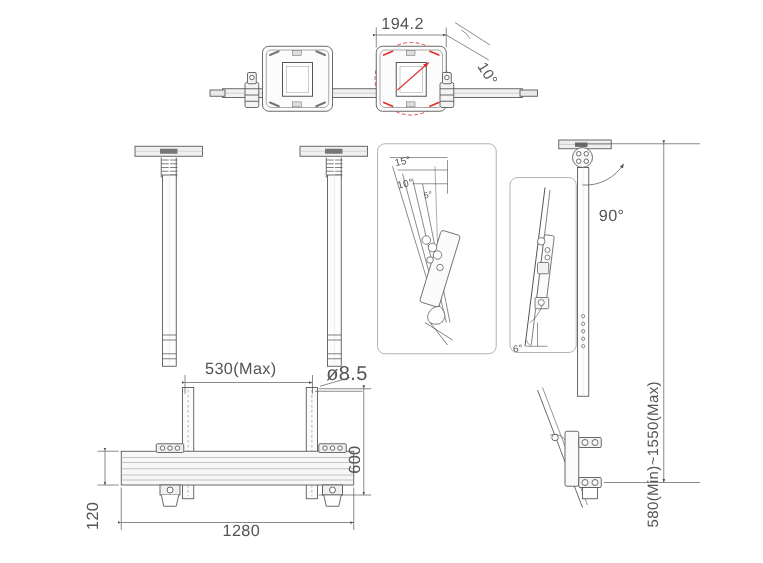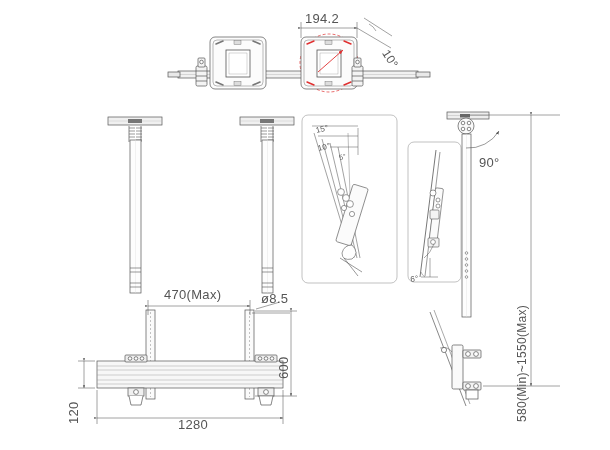--- a/index.html
+++ b/index.html
@@ -15,21 +15,21 @@
     position:absolute;
     font-family:"Liberation Sans", sans-serif;
     color:#555;
     white-space:nowrap;
     letter-spacing:0.3px;
     line-height:1;
     user-select:none;
   }
   .lbl-13{font-size:13px;}
   .lbl-12{font-size:12px;}
-  .lbl-11{font-size:13px;}
+  .lbl-11{font-size:16px;}
   .lbl-8{font-size:8px;}
   .lbl-7{font-size:7px;}
   .rot90{transform:rotate(-90deg);transform-origin:left bottom;}
   .rotn{transform-origin:left bottom;}
 </style>
 </head>
 <body>
 
 <div id="stage">
 
@@ -342,28 +342,28 @@
           <line x1="531" y1="115" x2="531" y2="386" marker-start="url(#arS)" marker-end="url(#arS)"></line>
         </g>
       </g>
 
     </g>
   </svg>
 
   <div class="lbl lbl-13" style="left:305px;top:12px;">194.2</div>
   <div class="lbl lbl-12 rotn" style="left:380px;top:42px;transform:rotate(58deg);">10°</div>
 
-  <div class="lbl lbl-13" style="left:164px;top:288px;">470(Max)</div>
+  <div class="lbl lbl-13" style="left:164px;top:288px;">530(Max)</div>
   <div class="lbl lbl-11" style="left:261px;top:292px;">ø8.5</div>
   <div class="lbl lbl-13 rot90" style="left:290px;top:366px;">600</div>
   <div class="lbl lbl-13 rot90" style="left:80px;top:411px;">120</div>
   <div class="lbl lbl-13" style="left:178px;top:418px;">1280</div>
 
   <div class="lbl lbl-8 rotn" style="left:317px;top:127px;transform:rotate(-14deg);">15°</div>
   <div class="lbl lbl-8 rotn" style="left:319px;top:145px;transform:rotate(-14deg);">10°</div>
   <div class="lbl lbl-7 rotn" style="left:340px;top:154px;transform:rotate(-14deg);">5°</div>
 
   <div class="lbl lbl-8 rotn" style="left:411px;top:276px;transform:rotate(-8deg);">6°</div>
 
-  <div class="lbl lbl-13" style="left:479px;top:156px;">90°</div>
+  <div class="lbl lbl-13" style="left:479px;top:166px;">90°</div>
   <div class="lbl lbl-12 rot90" style="left:528px;top:410px;">580(Min)~1550(Max)</div>
 
 </div>
 
 </body></html>

